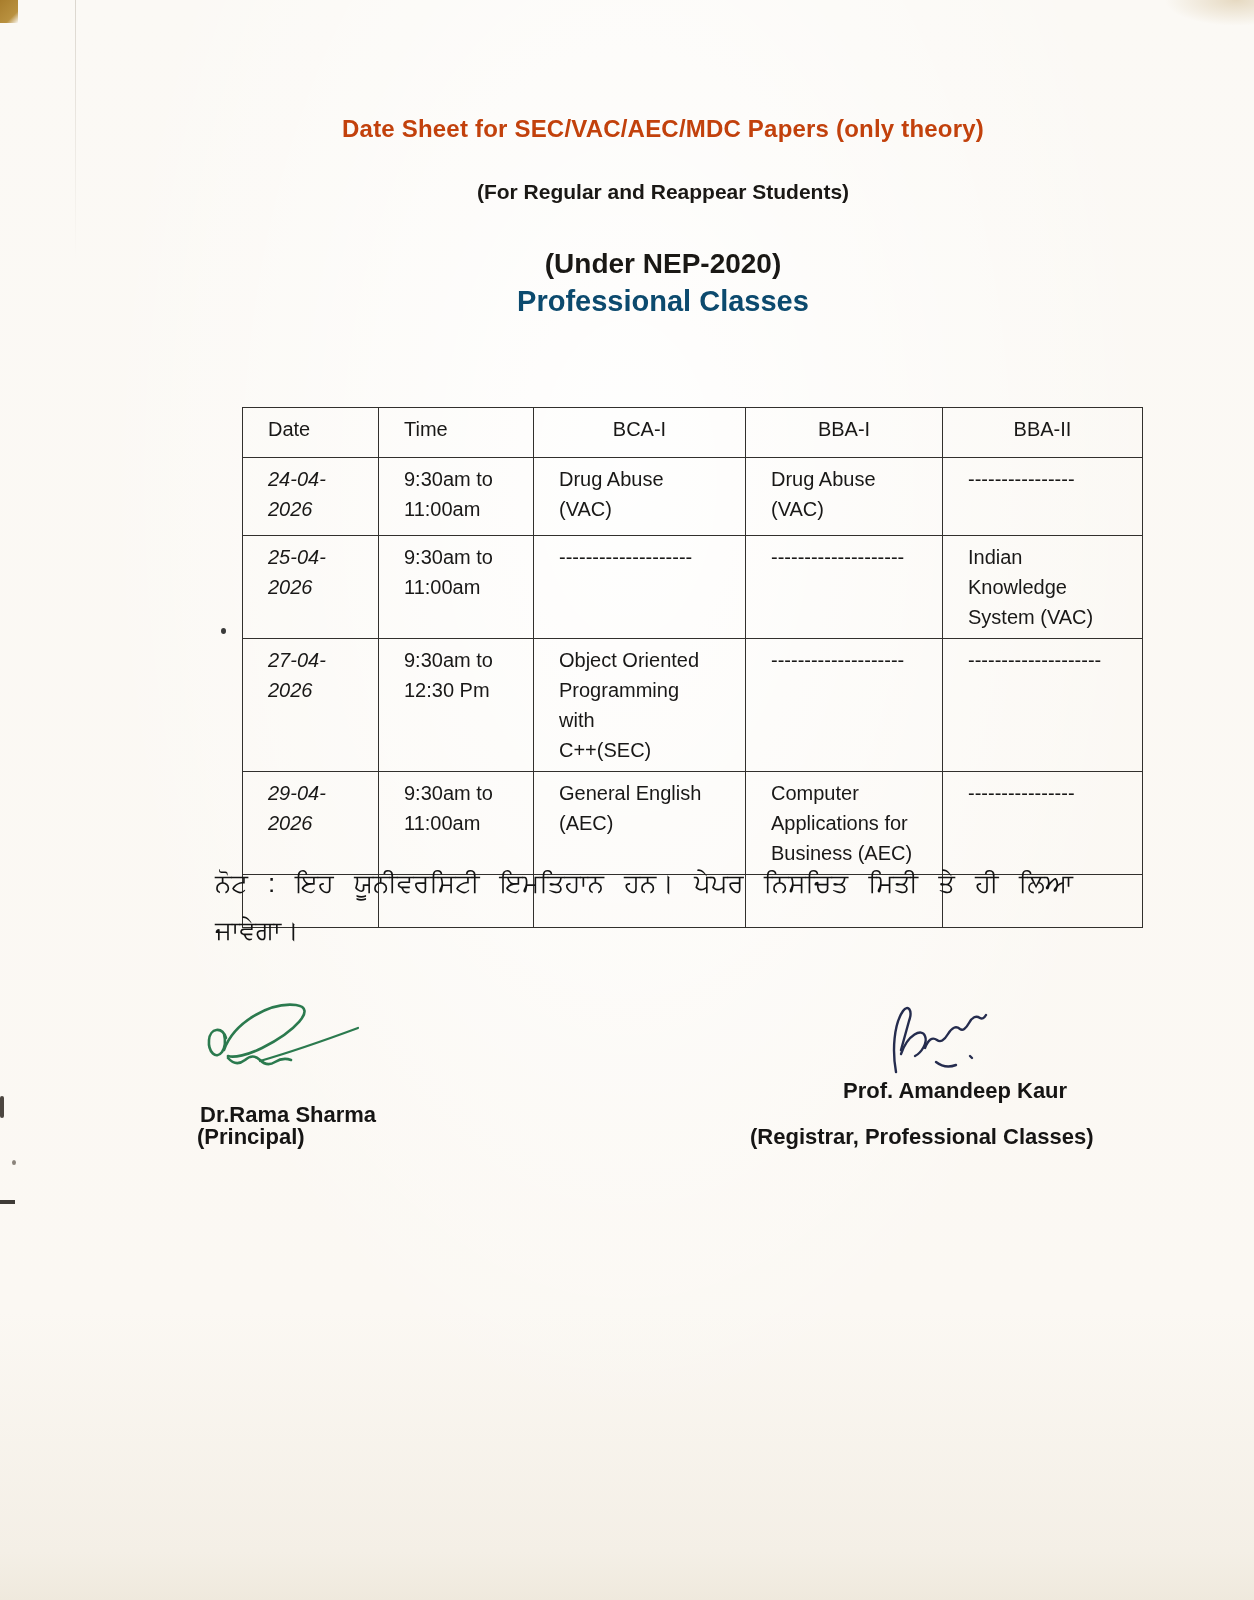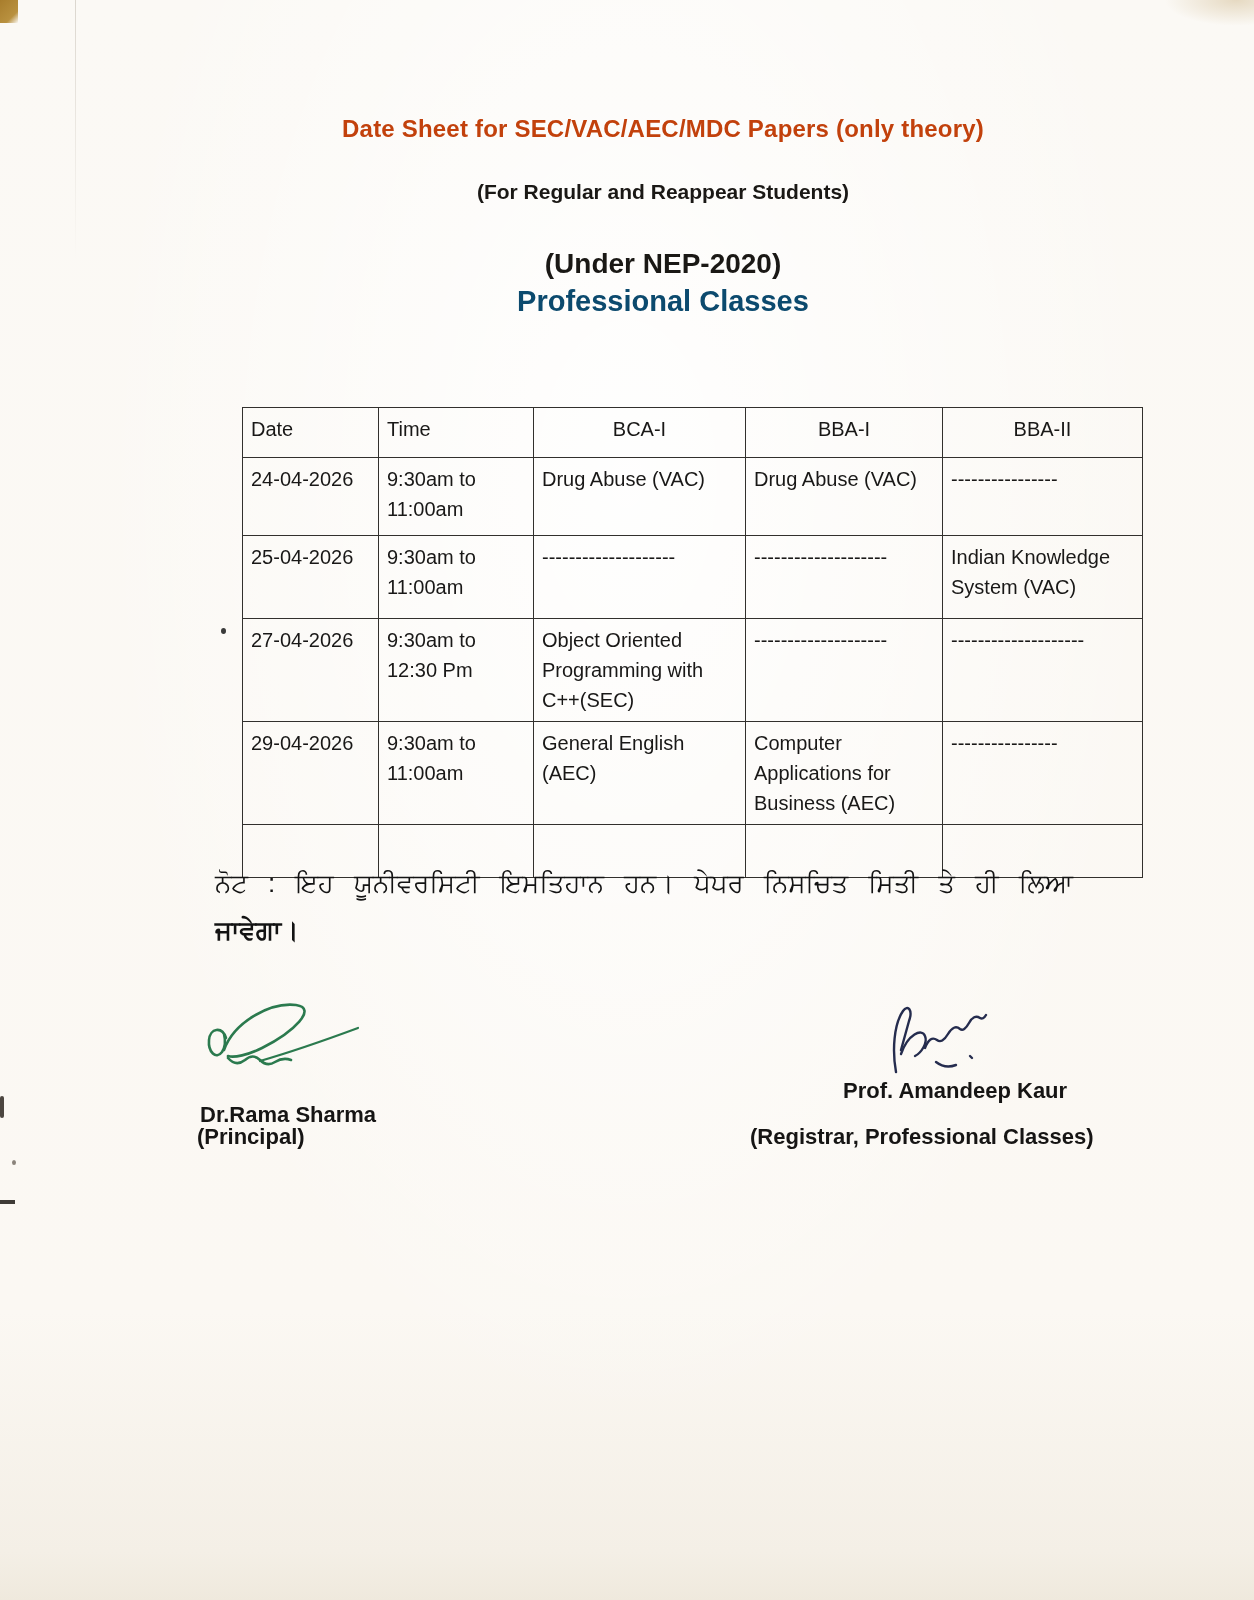--- a/index.html
+++ b/index.html
@@ -51,35 +51,35 @@
     left: 242px; top: 407px;
     width: 900px;
     border-collapse: collapse;
     table-layout: fixed;
     font-size: 20px;
     color: #191817;
   }
   table.sched th, table.sched td {
     border: 1.6px solid #32302d;
     vertical-align: top;
-    padding: 6px 8px;
+    padding: 6px 25px;
     white-space: pre-line;
     line-height: 1.5;
     font-weight: 400;
   }
   table.sched th { font-weight: 400; }
   tr.row-h  { height: 50px; }
   tr.row-0  { height: 78px; }
   tr.row-1  { height: 83px; }
   tr.row-2  { height: 84px; }
   tr.row-3  { height: 85px; }
   tr.row-4  { height: 53px; }
   .th-left   { text-align: left; padding-left: 13px; }
   .th-center { text-align: center; }
-  td.c-date  { padding-left: 13px; padding-top: 8px; }
+  td.c-date  { padding-left: 13px; padding-top: 8px; font-style: italic; }
   td.c-time  { line-height: 1.62; }
   td.c-subj  { line-height: 1.42; }
 
   .bullet-dot {
     left: 221px; top: 628px; width: 5px; height: 6px;
     background: #3a3a3a; border-radius: 50%;
   }
 
   
   .note {
@@ -89,21 +89,20 @@
   .note-line1 {
     display: block;
     text-align: justify;
     text-align-last: justify;
     line-height: 1.35;
   }
   .note-line2 {
     display: block;
     margin-top: 12px;
     line-height: 1.35;
-    font-weight: bold;
   }
 
   
   .sig-left-svg  { left: 196px; top: 998px; }
   .sig-right-svg { left: 880px; top: 1002px; }
   .sig-name { font-size: 22px; font-weight: 700; color: #161514; }
   .name-left  { left: 200px; top: 1076px; margin-top: 26px; }
   .role-left  { left: 197px; top: 1124px; }
   .name-right { left: 843px; top: 1078px; }
   .role-right { left: 750px; top: 1124px; }

